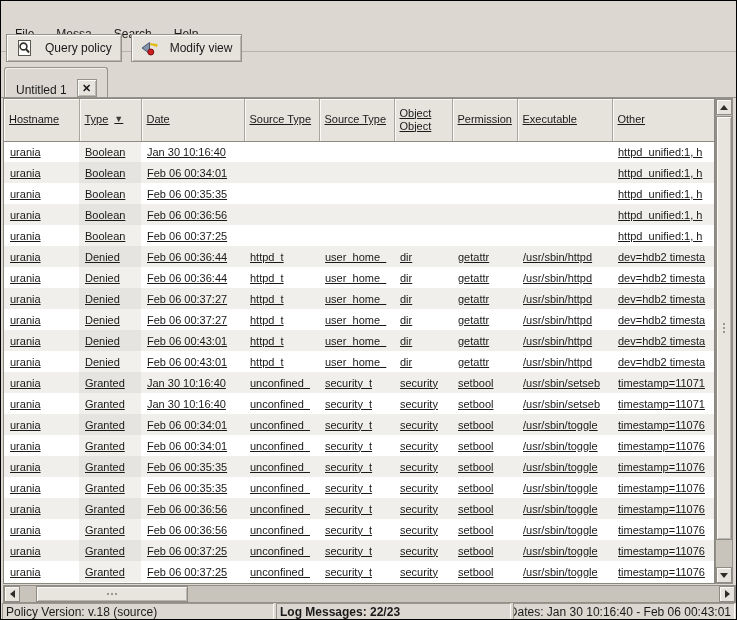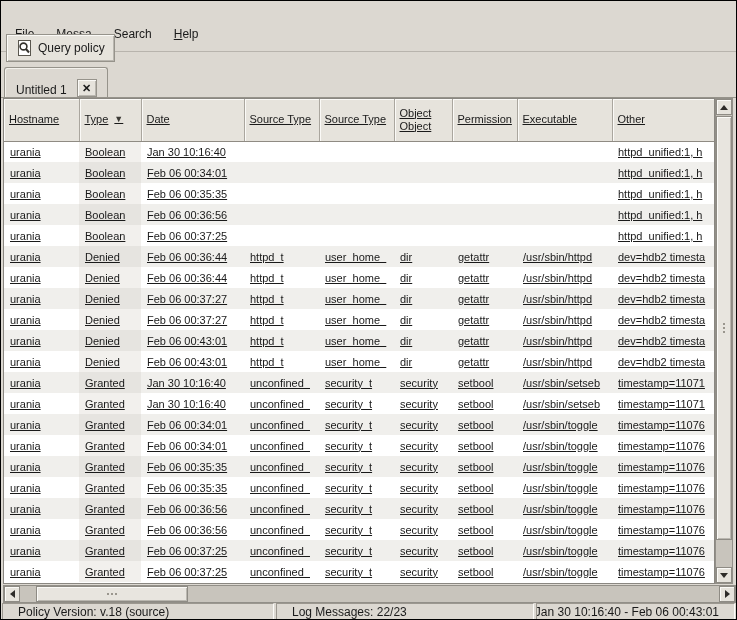--- a/index.html
+++ b/index.html
@@ -22,21 +22,21 @@
     font-size:12px; padding:3px 8px; margin-right:6px; cursor:default;
   }
   .menu-item.accel-first::first-letter { text-decoration:underline; }
 
   
   .toolbar {
     position:absolute; top:29px; left:0; right:0; height:36px;
     display:flex; align-items:center; padding-left:5px; gap:9px;
   }
   .tb-button {
-    height:28px; display:flex; align-items:center; gap:5px;
+    height:28px; display:flex; align-items:center; gap:12px;
     padding:0 9px; background:#e6e3dc;
     border:1px solid #96938b;
     box-shadow:inset 1px 1px 0 #fbfaf7, inset -1px -1px 0 #b9b6af;
     font-size:12px; cursor:default;
   }
   .tb-icon { width:17px; height:16px; display:inline-block; }
 
   
   .tabbar {
     position:absolute; top:65px; left:0; right:0; height:32px;
@@ -123,25 +123,25 @@
   .hscroll .track { position:relative; flex:1; }
   .hscroll .sb-right { position:absolute; right:0; top:0; }
 
   
   .statusbar {
     position:absolute; top:602px; left:0; right:0; height:17px;
     display:flex; font-size:12px; gap:2px; padding:0 1px;
   }
   .status-sec {
     border:1px solid; border-color:#9b978f #fbfaf7 #fbfaf7 #9b978f;
-    display:flex; align-items:center; padding:0 15px; overflow:hidden;
+    display:flex; align-items:center; padding:0 3px; overflow:hidden;
     white-space:nowrap;
   }
   .sec1 { width:272px; }
-  .sec2 { width:258px; }
+  .sec2 { width:235px;font-weight:bold; }
   .sec3 { flex:1; justify-content:flex-end; }
 </style>
 </head>
 <body>
 
 <div class="window">
 
   <div class="menubar">
     <span class="menu-item accel-first">File</span>
     <span class="menu-item">Messa</span>
@@ -152,20 +152,31 @@
   <div class="toolbar">
     <div class="tb-button">
       <span class="tb-icon">
         <svg width="17" height="16" viewBox="0 0 17 16">
           <rect x="2.5" y="0.5" width="12" height="15" fill="#ffffff" stroke="#5a574f"></rect>
           <circle cx="7.5" cy="6.5" r="3.4" fill="none" stroke="#35332e" stroke-width="1.6"></circle>
           <line x1="10" y1="9" x2="13" y2="12.5" stroke="#35332e" stroke-width="2"></line>
         </svg>
       </span>
       <span>Query policy</span>
+    </div>
+    <div class="tb-button">
+      <span class="tb-icon">
+        <svg width="17" height="16" viewBox="0 0 17 16">
+          <polygon points="1,8 8.5,2.5 8.5,13.5" fill="#8494aa" stroke="#4a5a70"></polygon>
+          <path d="M9,4.5 a4.5,4.5 0 0 1 5,1.5" stroke="#e3b80a" fill="none" stroke-width="2"></path>
+          <polygon points="15.5,7.5 12.5,3.5 16.8,4.2" fill="#e3b80a"></polygon>
+          <circle cx="9.8" cy="12" r="3" fill="#cc2020" stroke="#7a1010"></circle>
+        </svg>
+      </span>
+      <span>Modify view</span>
     </div>
   </div>
 
   <div class="tabbar">
     <div class="tab">
       <span>Untitled 1</span>
       <span class="tab-close">✕</span>
     </div>
   </div>
 

